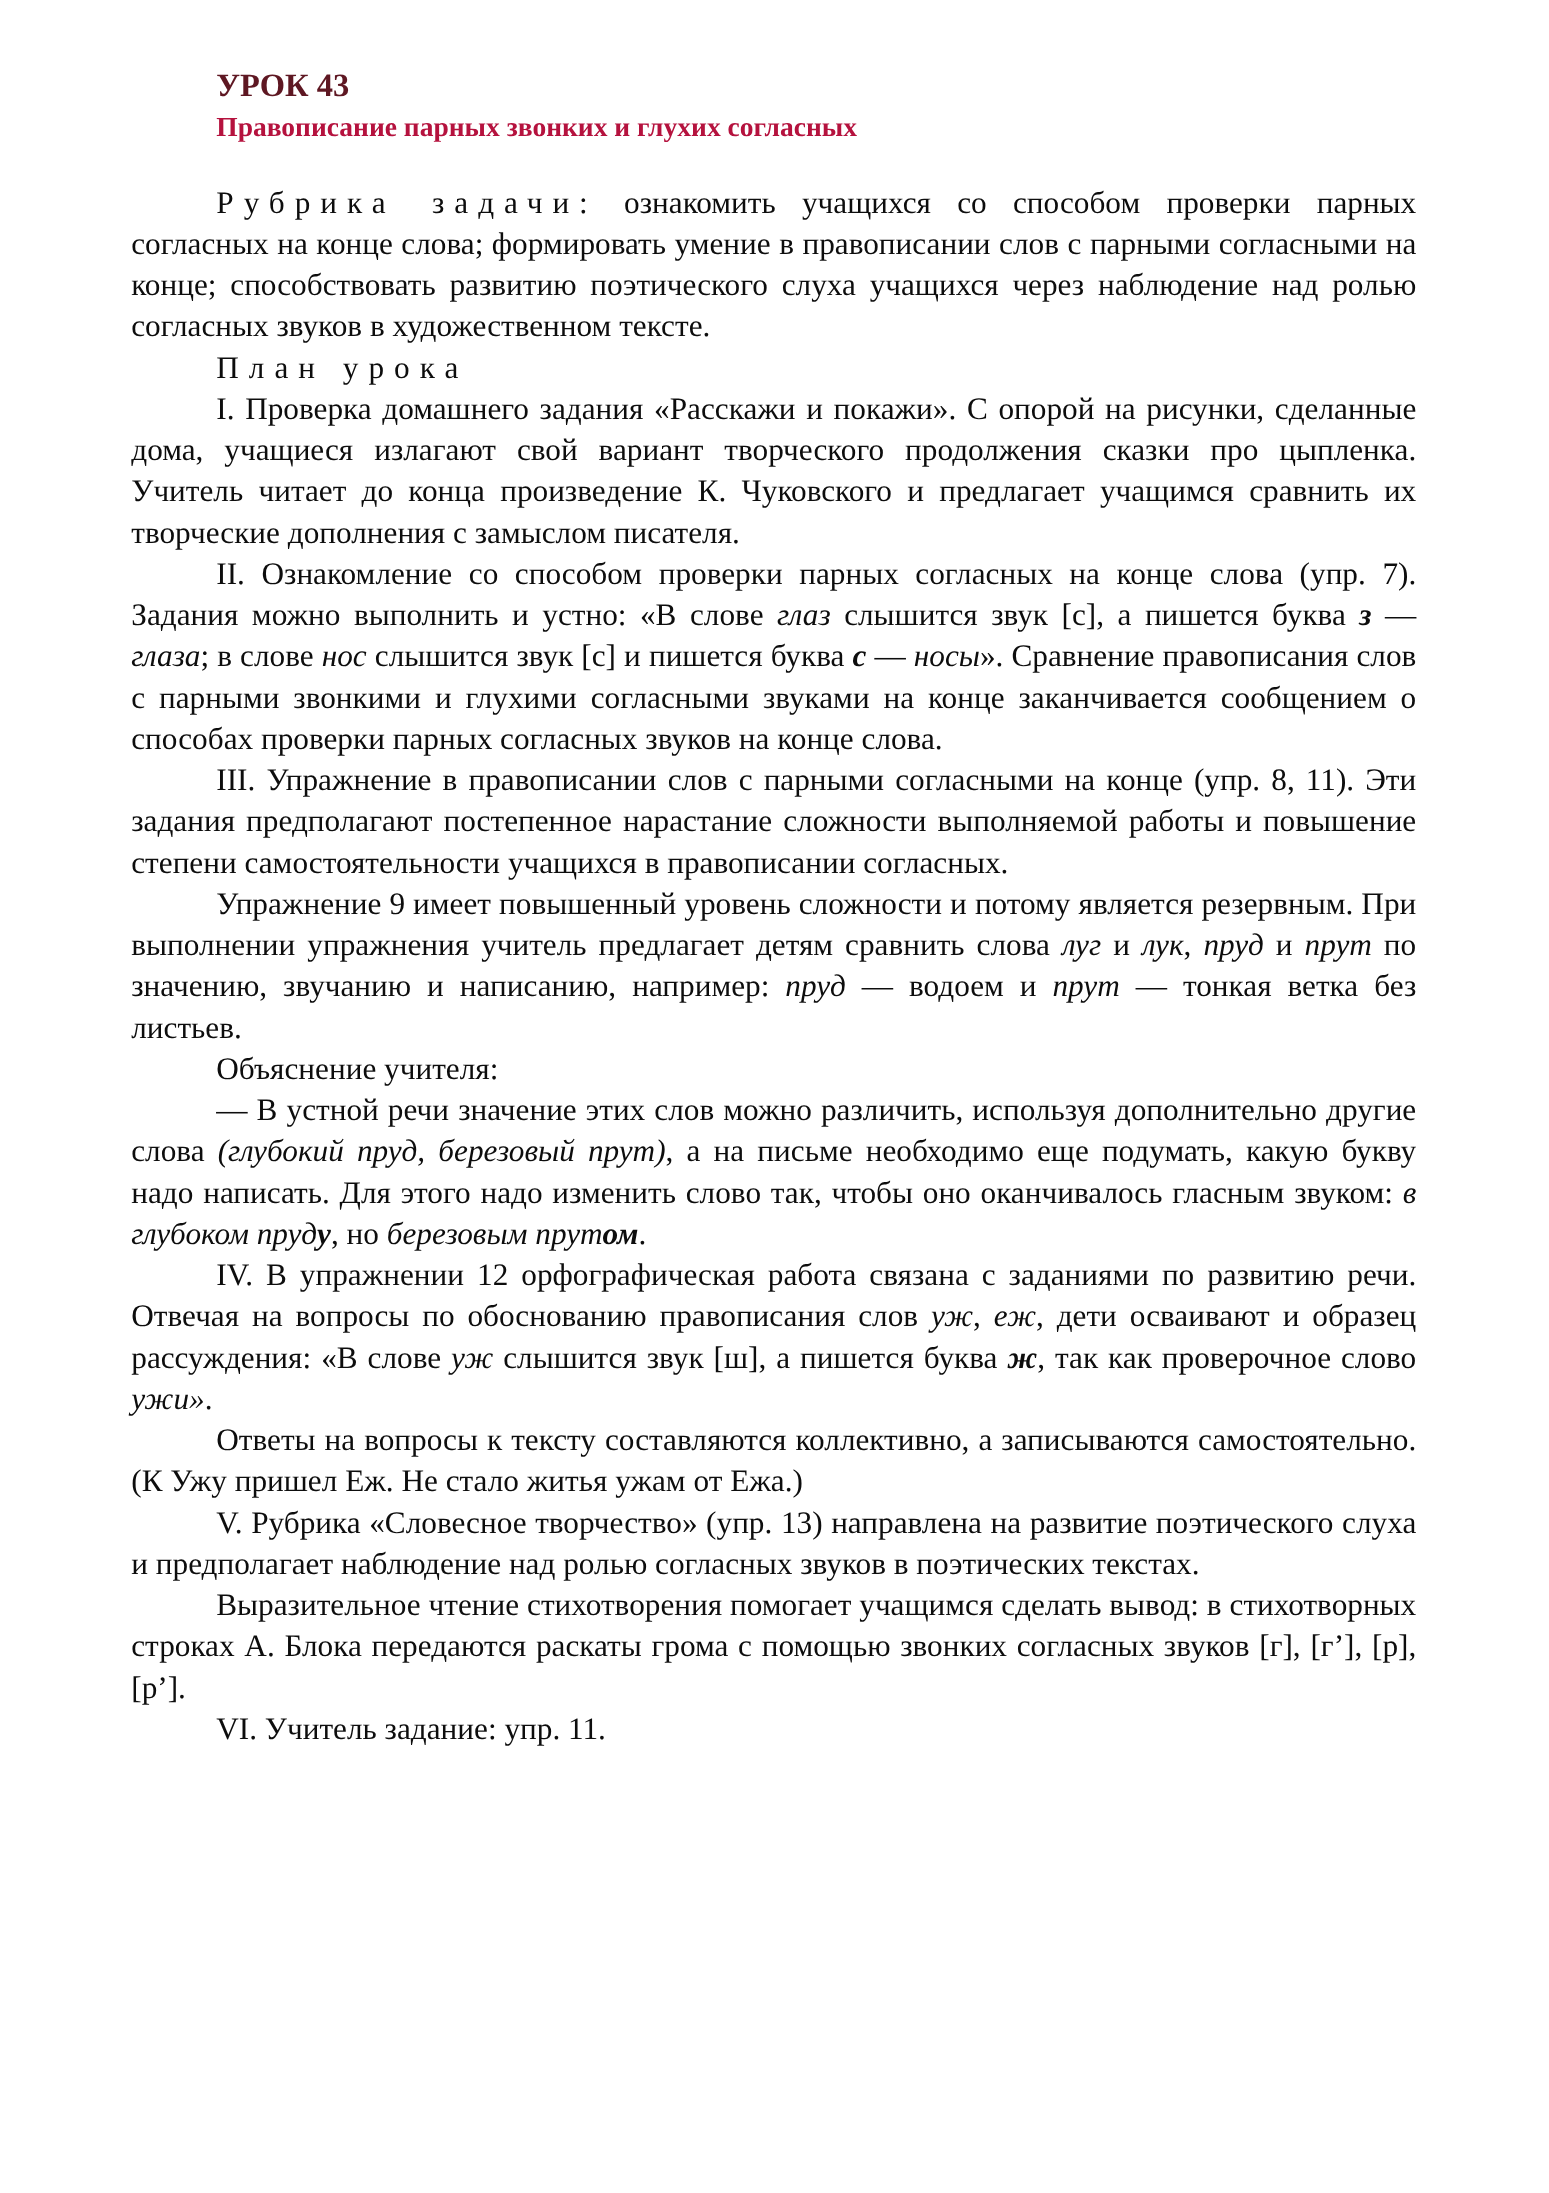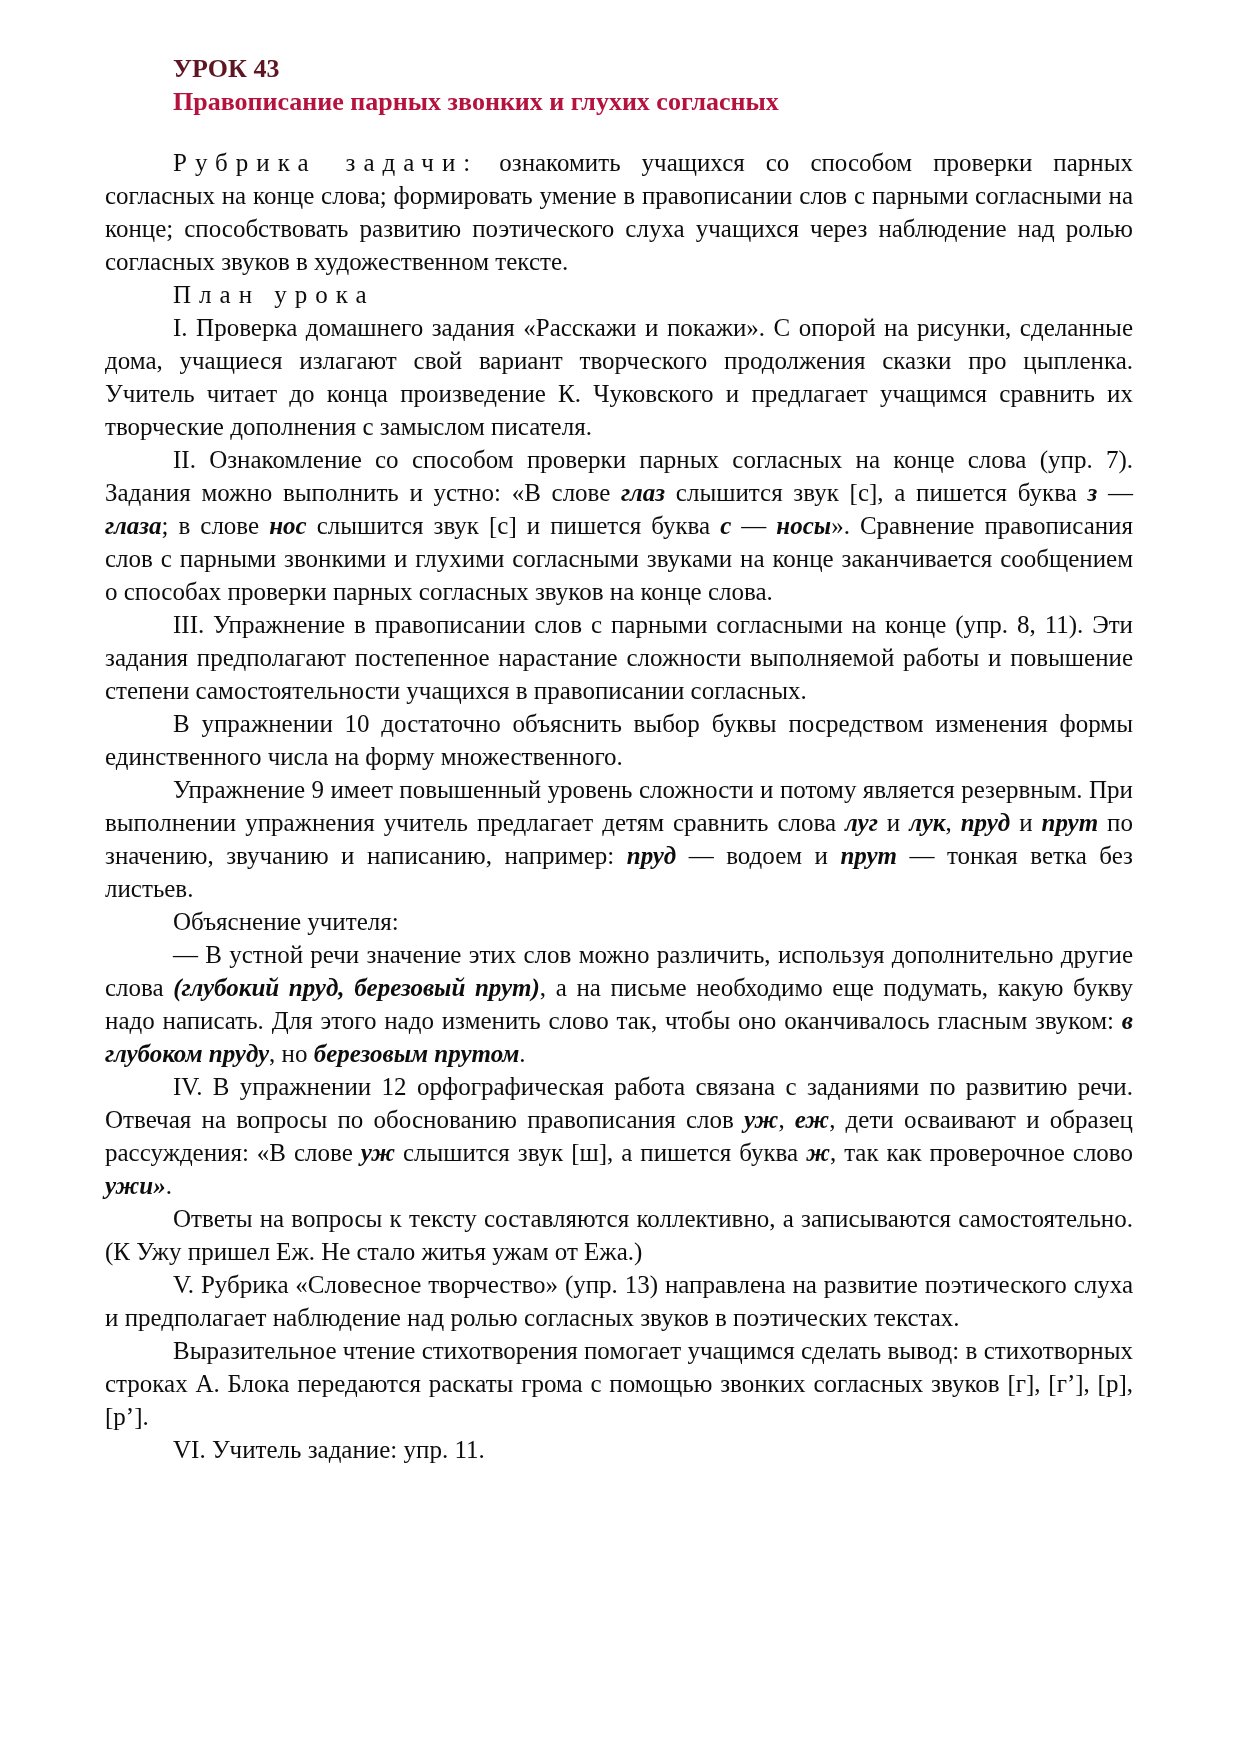--- a/index.html
+++ b/index.html
@@ -25,50 +25,49 @@
     padding-left: 68px;
   }
   .heading-line1 {
     margin: 0;
     font-size: 26px;
     line-height: 33px;
     font-weight: bold;
   }
   .heading-line2 {
     margin: 0;
-    font-size: 26px;
+    font-size: 22px;
     line-height: 33px;
     font-weight: bold;
   }
   .doc-body p.para {
     margin: 0;
     text-indent: 68px;
     text-align: justify;
   }
   .run-n  { font-weight: normal; font-style: normal; }
   .run-b  { font-weight: normal;   font-style: normal; }
-  .run-i  { font-weight: bold; font-style: italic; }
+  .run-i  { font-weight: normal; font-style: italic; }
   .run-bi { font-weight: bold;   font-style: italic; }
   .run-sp { letter-spacing: 0.32em; }
 </style>
 </head>
 <body>
 
 <div class="sheet" style="background: rgb(255, 255, 255); color: rgb(13, 13, 13);">
   <div class="heading-block">
     <p class="heading-line1" style="color: rgb(94, 23, 34);">УРОК 43</p>
     <p class="heading-line2" style="color: rgb(181, 18, 62);">Правописание парных звонких и глухих согласных</p>
   </div>
   <div class="doc-body">
       <p class="para"><span class="run-sp">Рубрика задачи:</span><span class="run-n"> ознакомить учащихся со способом проверки парных согласных на конце слова; формировать умение в правописании слов с парными согласными на конце; способствовать развитию поэтического слуха учащихся через наблюдение над ролью согласных звуков в художественном тексте.</span></p>
       <p class="para"><span class="run-sp">План урока</span></p>
       <p class="para"><span class="run-b">I. Проверка домашнего задания</span><span class="run-n"> «Расскажи и покажи». С опорой на рисунки, сделанные дома, учащиеся излагают свой вариант творческого продолжения сказки про цыпленка. Учитель читает до конца произведение К. Чуковского и предлагает учащимся сравнить их творческие дополнения с замыслом писателя.</span></p>
       <p class="para"><span class="run-b">II. Ознакомление со способом проверки парных согласных на конце слова</span><span class="run-n"> (упр. 7). Задания можно выполнить и устно: «В слове </span><span class="run-i">глаз</span><span class="run-n"> слышится звук [с], а пишется буква </span><span class="run-bi">з</span><span class="run-n"> — </span><span class="run-i">глаза</span><span class="run-n">; в слове </span><span class="run-i">нос</span><span class="run-n"> слышится звук [с] и пишется буква </span><span class="run-bi">с</span><span class="run-n"> — </span><span class="run-i">носы</span><span class="run-n">». Сравнение правописания слов с парными звонкими и глухими согласными звуками на конце заканчивается сообщением о способах проверки парных согласных звуков на конце слова.</span></p>
       <p class="para"><span class="run-b">III. Упражнение в правописании слов с парными согласными на конце</span><span class="run-n"> (упр. 8, 11). Эти задания предполагают постепенное нарастание сложности выполняемой работы и повышение степени самостоятельности учащихся в правописании согласных.</span></p>
-      <p class="para"><span class="run-n">В упражнении 10 достаточно объяснить выбор буквы посредством изменения формы единственного числа на форму множественного.</span></p>
       <p class="para"><span class="run-b">Упражнение 9 имеет повышенный уровень сложности</span><span class="run-n"> и потому является резервным. При выполнении упражнения учитель предлагает детям сравнить слова </span><span class="run-i">луг</span><span class="run-n"> и </span><span class="run-i">лук</span><span class="run-n">, </span><span class="run-i">пруд</span><span class="run-n"> и </span><span class="run-i">прут</span><span class="run-n"> по значению, звучанию и написанию, например: </span><span class="run-i">пруд</span><span class="run-n"> — водоем и </span><span class="run-i">прут</span><span class="run-n"> — тонкая ветка без листьев.</span></p>
       <p class="para"><span class="run-n">Объяснение учителя:</span></p>
       <p class="para"><span class="run-n">— В устной речи значение этих слов можно различить, используя дополнительно другие слова </span><span class="run-i">(глубокий пруд, березовый прут)</span><span class="run-n">, а на письме необходимо еще подумать, какую букву надо написать. Для этого надо изменить слово так, чтобы оно оканчивалось гласным звуком: </span><span class="run-i">в глубоком пруд</span><span class="run-bi">у</span><span class="run-n">, но </span><span class="run-i">березовым прут</span><span class="run-bi">ом</span><span class="run-n">.</span></p>
       <p class="para"><span class="run-b">IV. В упражнении 12 орфографическая работа связана с заданиями по развитию речи.</span><span class="run-n"> Отвечая на вопросы по обоснованию правописания слов </span><span class="run-i">уж</span><span class="run-n">, </span><span class="run-i">еж</span><span class="run-n">, дети осваивают и образец рассуждения: «В слове </span><span class="run-i">уж</span><span class="run-n"> слышится звук [ш], а пишется буква </span><span class="run-bi">ж</span><span class="run-n">, так как проверочное слово </span><span class="run-i">ужи»</span><span class="run-n">.</span></p>
       <p class="para"><span class="run-n">Ответы на вопросы к тексту составляются коллективно, а записываются самостоятельно. (К Ужу пришел Еж. Не стало житья ужам от Ежа.)</span></p>
       <p class="para"><span class="run-b">V. Рубрика «Словесное творчество»</span><span class="run-n"> (упр. 13) направлена на развитие поэтического слуха и предполагает наблюдение над ролью согласных звуков в поэтических текстах.</span></p>
       <p class="para"><span class="run-n">Выразительное чтение стихотворения помогает учащимся сделать вывод: в стихотворных строках А. Блока передаются раскаты грома с помощью звонких согласных звуков [г], [г’], [р], [р’].</span></p>
       <p class="para"><span class="run-b">VI. Учитель задание:</span><span class="run-n"> упр. 11.</span></p>
     </div>
 </div>

